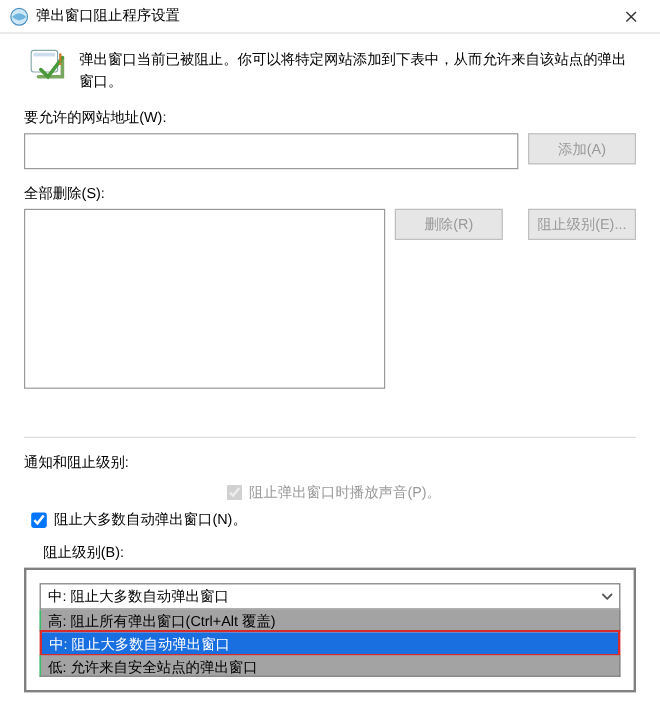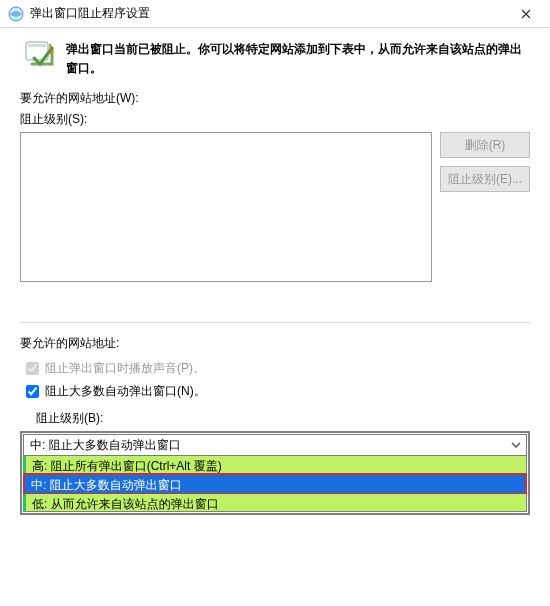--- a/index.html
+++ b/index.html
@@ -29,21 +29,21 @@
     width: 40px; height: 28px;
     display: flex; align-items: center; justify-content: center;
     font-size: 14px; color: #333;
   }
   .content {
     padding: 10px 20px 0 20px;
   }
   .section-label { margin: 6px 0 8px 0; }
   .desc-row { display: flex; align-items: flex-start; gap: 10px; margin-bottom: 12px; padding-left: 4px; }
   .desc-icon { width: 32px; height: 32px; flex-shrink: 0; }
-  .desc-text { line-height: 1.6; padding-top: 2px; font-weight: bold; }
+  .desc-text { line-height: 1.6; padding-top: 2px; }
   .field-label { margin-bottom: 4px; display: block; }
   .address-row { display: flex; gap: 8px; align-items: stretch; margin-bottom: 12px; }
   .address-input {
     flex: 1; height: 30px; border: 1px solid #999;
     padding: 2px 6px; font-family: inherit; font-size: 12px;
   }
   .btn {
     width: 90px; height: 26px;
     background: #e6e6e6;
     border: 1px solid #bfbfbf;
@@ -51,45 +51,45 @@
     font-family: inherit; font-size: 12px;
     text-align: center;
     display: flex; align-items: center; justify-content: center;
   }
   .sites-row { display: flex; gap: 8px; }
   .sites-list {
     flex: 1; height: 150px;
     border: 1px solid #999;
     background: #fff;
   }
-  .sites-btns { display: flex; flex-direction: column; gap: 8px; }
+  .sites-btns { display: flex; flex-direction: row; gap: 21px; }
   .divider { height: 1px; background: #ddd; margin: 40px 0 12px 0; }
   .notif-section { }
   .check-row { display: flex; align-items: center; margin: 6px 0 4px 6px; gap: 6px; }
   input[type=checkbox] { width: 13px; height: 13px; }
-  .check-disabled { color: #9a9a9a; }
+  .check-disabled { color: #9a9a9a; justify-content: center; }
   .block-level-label { margin: 10px 0 4px 0; padding-left: 16px; }
-  .combo-wrap { border: 2px solid #808080; padding: 1px; }
+  .combo-wrap { border: 2px solid #808080; padding: 11px; }
   .combo-select {
     width: 100%; height: 22px;
     border: 1px solid #7a7a7a;
     display: flex; align-items: center; justify-content: space-between;
     padding: 0 2px 0 6px;
     background: #fff;
   }
   .chev {
     width: 16px; height: 16px;
     display: flex; align-items: center; justify-content: center;
     color: #555;
   }
   .combo-list { border-top: none; }
   .combo-opt {
     padding: 2px 6px; height: 18px; line-height: 16px;
-    border-left: 3px solid #22c55e; border-right: 1px solid #808080;
-    background: #bef264;
+    border-left: 1px solid #22c55e; border-right: 1px solid #808080;
+    background: #a3a3a3;
   }
   .combo-opt.last { border-bottom: 1px solid #808080; }
   .highlight-box {
     border: 2px solid #d62c2c;
     margin: -1px 0;
   }
   .opt-selected {
     background: #1a6fe0;
     color: #fff;
   }
@@ -124,36 +124,40 @@
         <path d="M10 20 L16 26 L28 10" stroke="#4a9a3a" stroke-width="3" fill="none" stroke-linecap="round"></path>
         <text x="24" y="16" font-size="14" fill="#d07828" font-weight="bold">!</text>
       </svg>
     </div>
     <div class="desc-text">弹出窗口当前已被阻止。你可以将特定网站添加到下表中，从而允许来自该站点的弹出窗口。</div>
   </div>
 
   <label class="field-label">
     <span>要允许的网站地址(W):</span>
   </label>
+  <div class="address-row">
+    <input class="address-input" type="text" value="" style="">
+    <button class="btn">添加(A)</button>
+  </div>
 
   <label class="field-label">
-    <span>阻止级别(S):</span>
+    <span>全部删除(S):</span>
   </label>
   <div class="sites-row">
     <div class="sites-list"></div>
     <div class="sites-btns">
       <button class="btn">删除(R)</button>
       <button class="btn">阻止级别(E)...</button>
     </div>
   </div>
 
   <div class="divider"></div>
 
   <div class="notif-section">
-    <div class="section-label">要允许的网站地址:</div>
+    <div class="section-label">通知和阻止级别:</div>
 
     <div class="check-row check-disabled">
       <input type="checkbox" checked="" disabled="" style="">
       <span>
         <span>阻止弹出窗口时播放声音(P)。</span>
       </span>
     </div>
 
     <div class="check-row">
       <input type="checkbox" checked="" style="">
@@ -171,19 +175,19 @@
           <svg viewBox="0 0 10 6" width="10" height="6">
               <path d="M1 1 L5 5 L9 1" stroke="#555" stroke-width="1.5" fill="none"></path>
             </svg>
         </span>
       </div>
       <div class="combo-list">
         <div class="combo-opt">高: 阻止所有弹出窗口(Ctrl+Alt 覆盖)</div>
         <div class="highlight-box">
           <div class="combo-opt opt-selected" style="border:none">中: 阻止大多数自动弹出窗口</div>
         </div>
-        <div class="combo-opt last">低: 从而允许来自该站点的弹出窗口</div>
+        <div class="combo-opt last">低: 允许来自安全站点的弹出窗口</div>
       </div>
     </div>
 
   </div>
 
 </div>
 
 </body></html>

